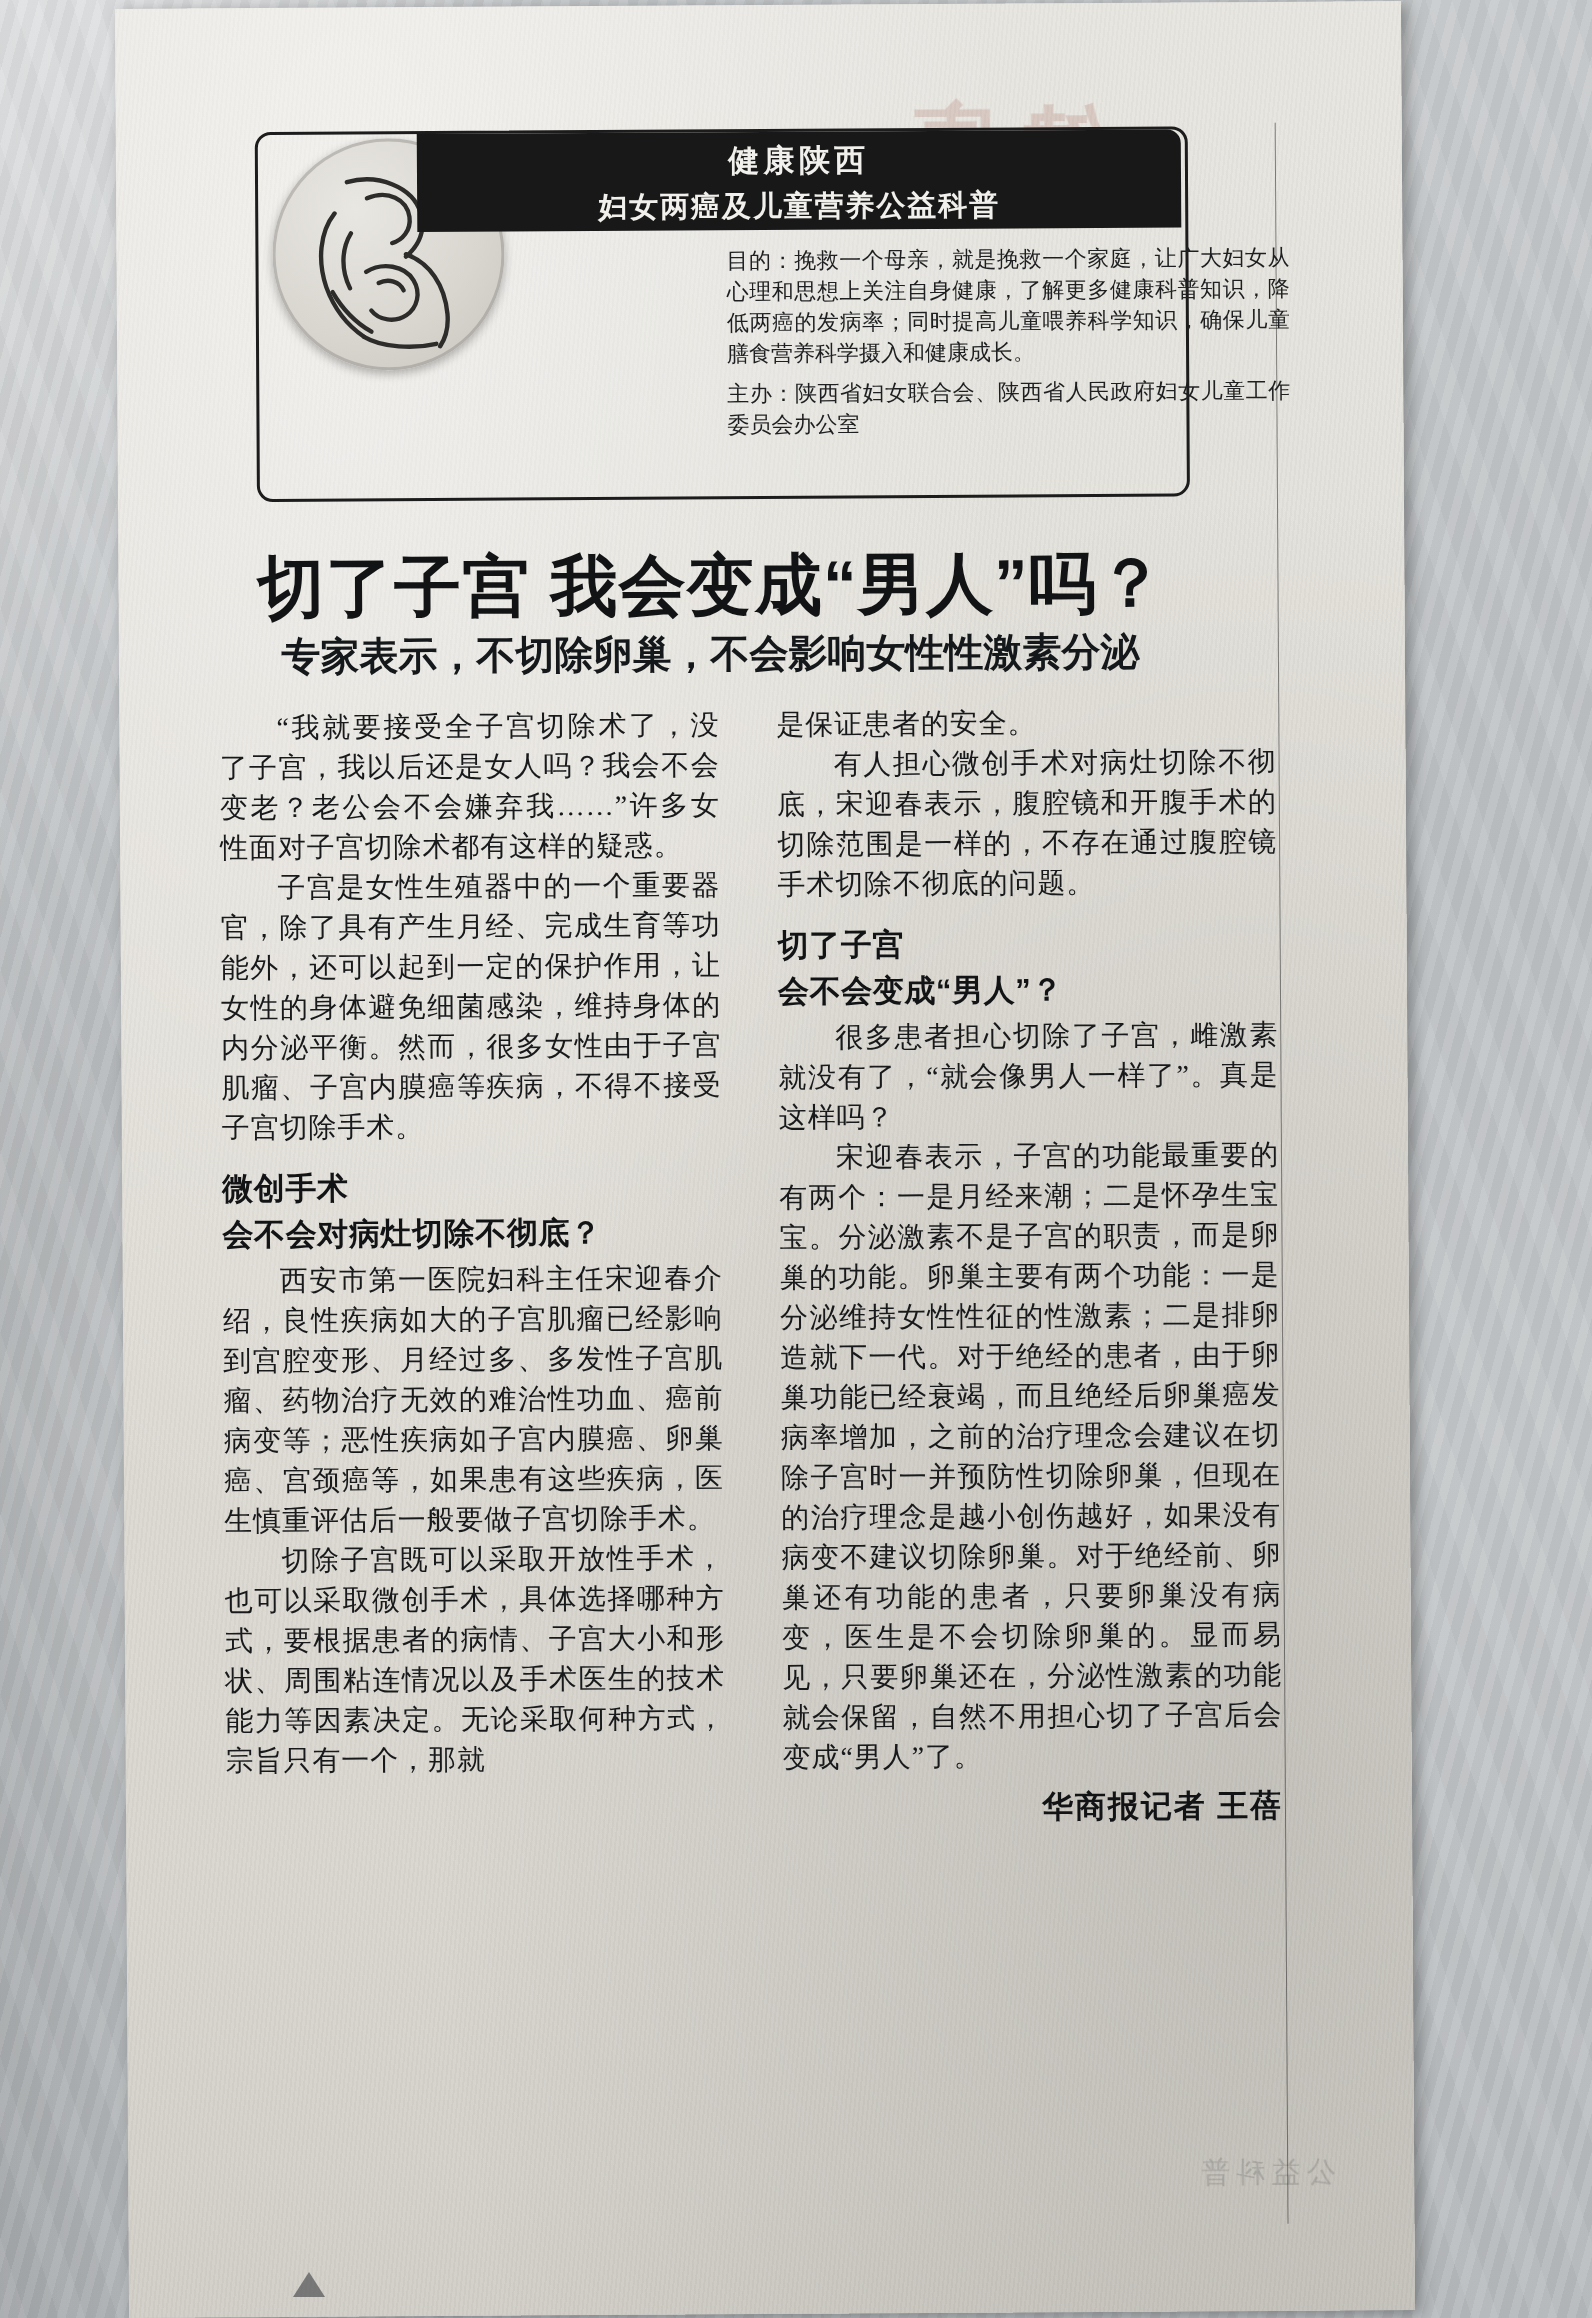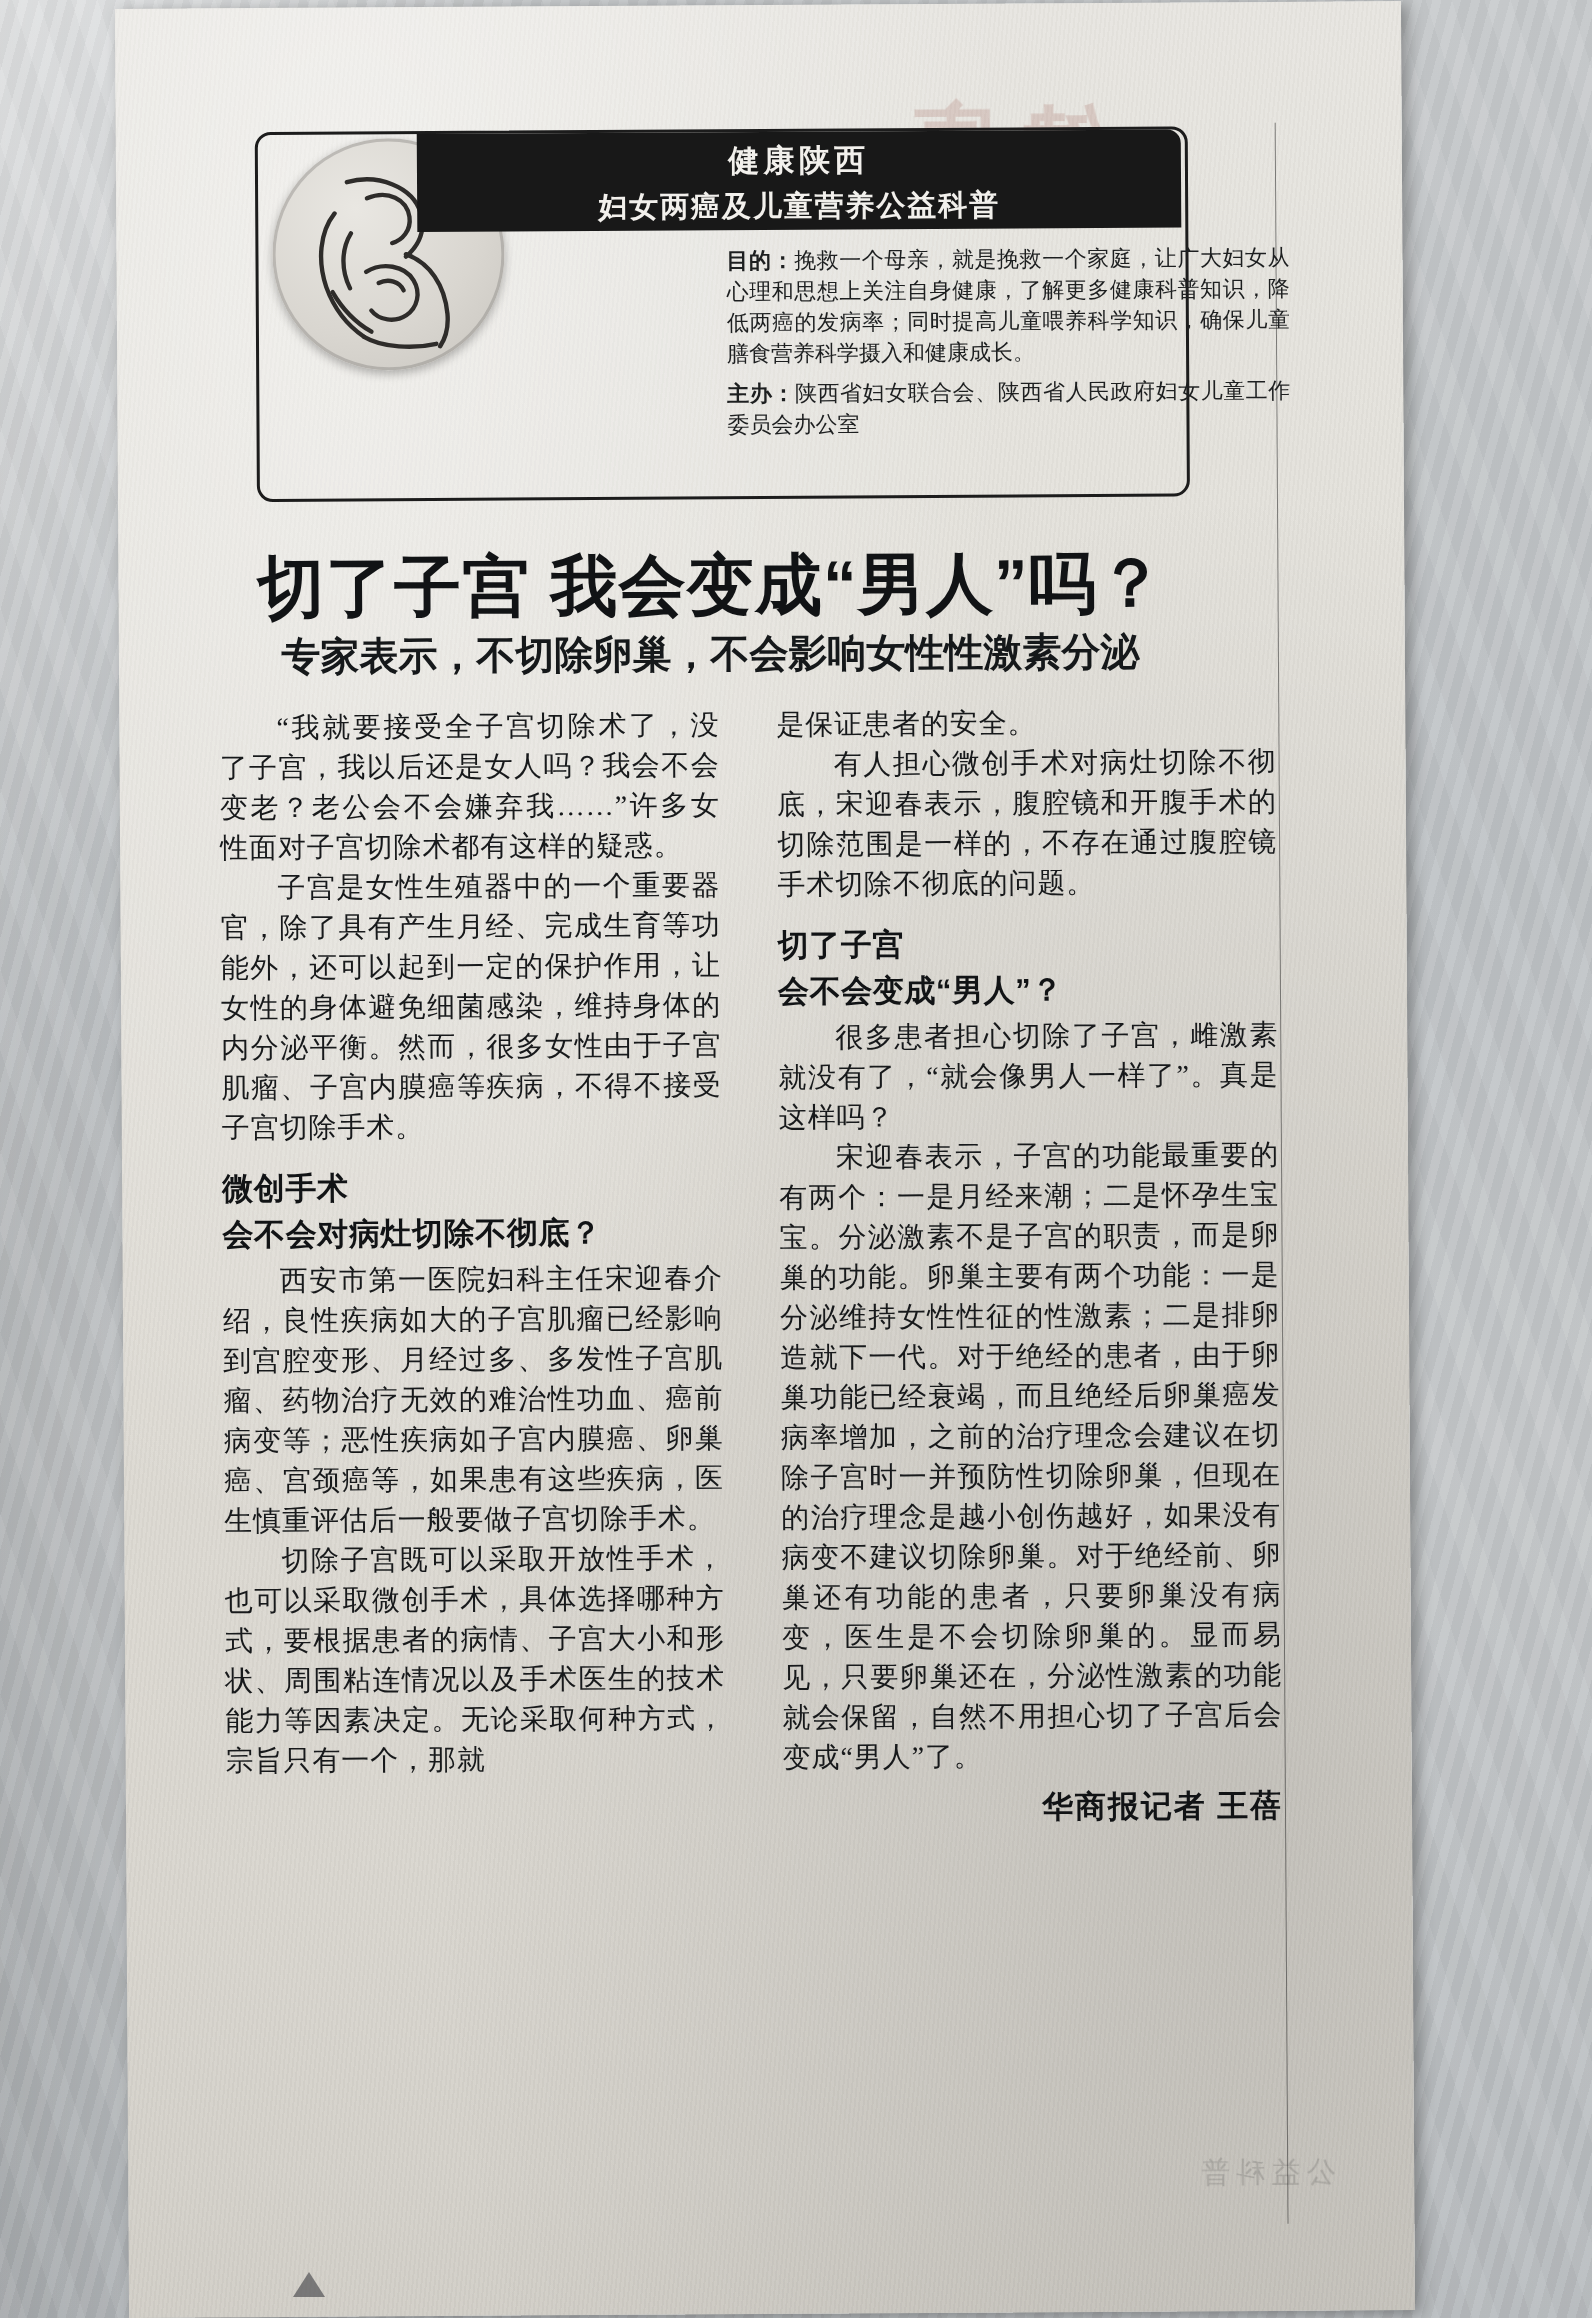--- a/index.html
+++ b/index.html
@@ -106,21 +106,21 @@
     position: absolute;
     left: 610px;
     top: 240px;
     width: 563px;
     font-family: "Liberation Serif", serif;
     font-size: 22px;
     line-height: 31px;
     color: #1d1f20;
     text-align: justify;
   }
-  .banner-body .lbl { font-weight: 700; }
+  .banner-body .lbl { font-weight: 400; }
   .banner-body p { margin: 0 0 3.7px 0; text-indent: 0; }
   .banner-body .sponsor { margin-top: 8.7px; }
 
   
   .logo {
     position: absolute;
     left: 156px;
     top: 131px;
     width: 232px;
     height: 232px;

